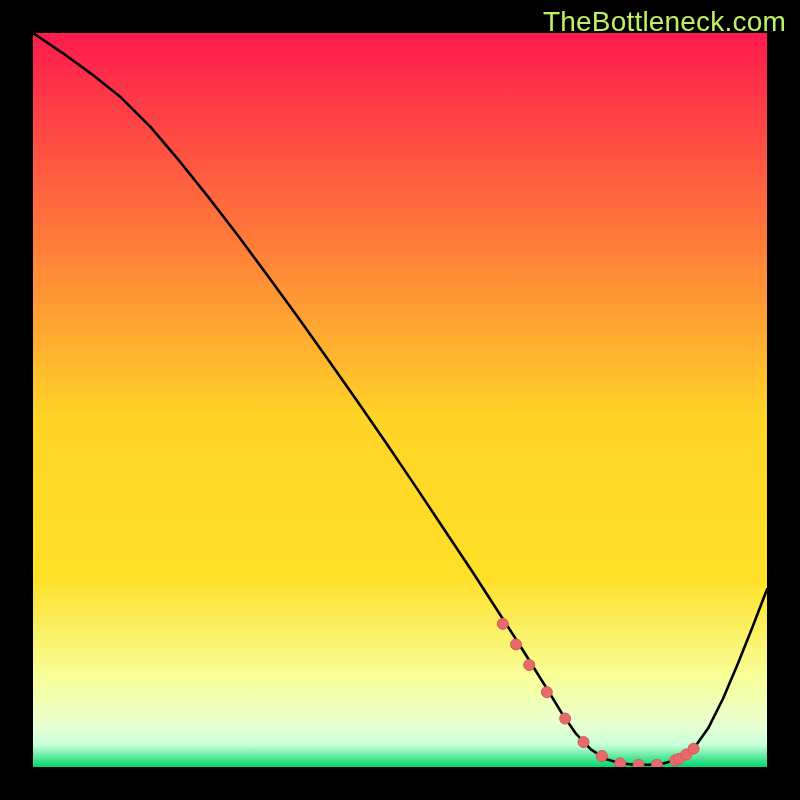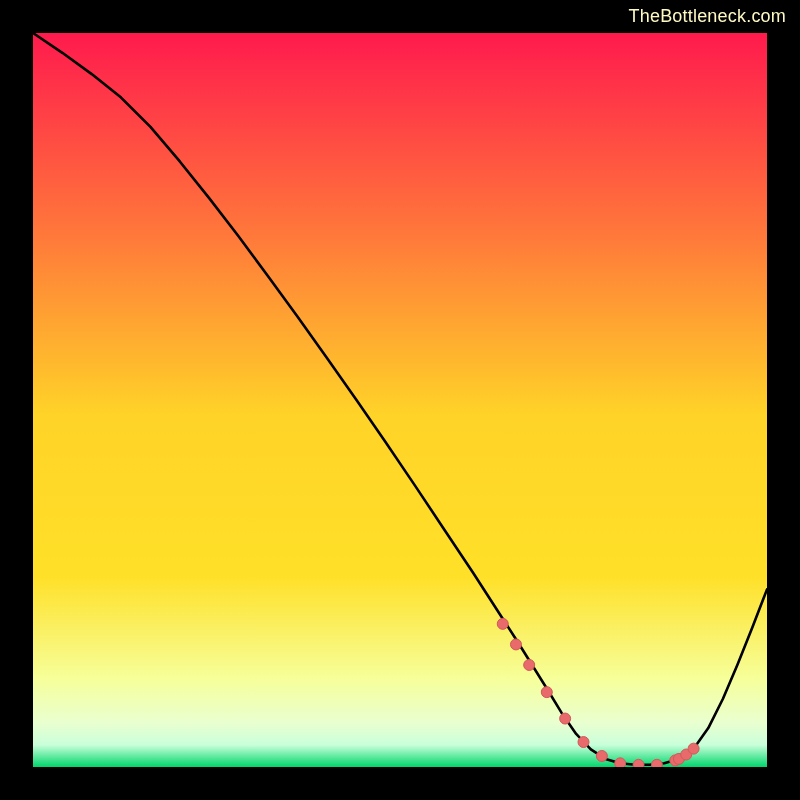--- a/index.html
+++ b/index.html
@@ -14,22 +14,22 @@
   .frame {
     position: relative;
     width: 800px;
     height: 800px;
     background: #000000;
   }
   .watermark {
     position: absolute;
     top: 6px;
     right: 14px;
-    color: #fef9c3;
-    font-size: 18px;
+    color: #bef264;
+    font-size: 28px;
     font-weight: 500;
     letter-spacing: 0.2px;
     user-select: none;
   }
   .plot {
     position: absolute;
     left: 33px;
     top: 33px;
     width: 734px;
     height: 734px;

